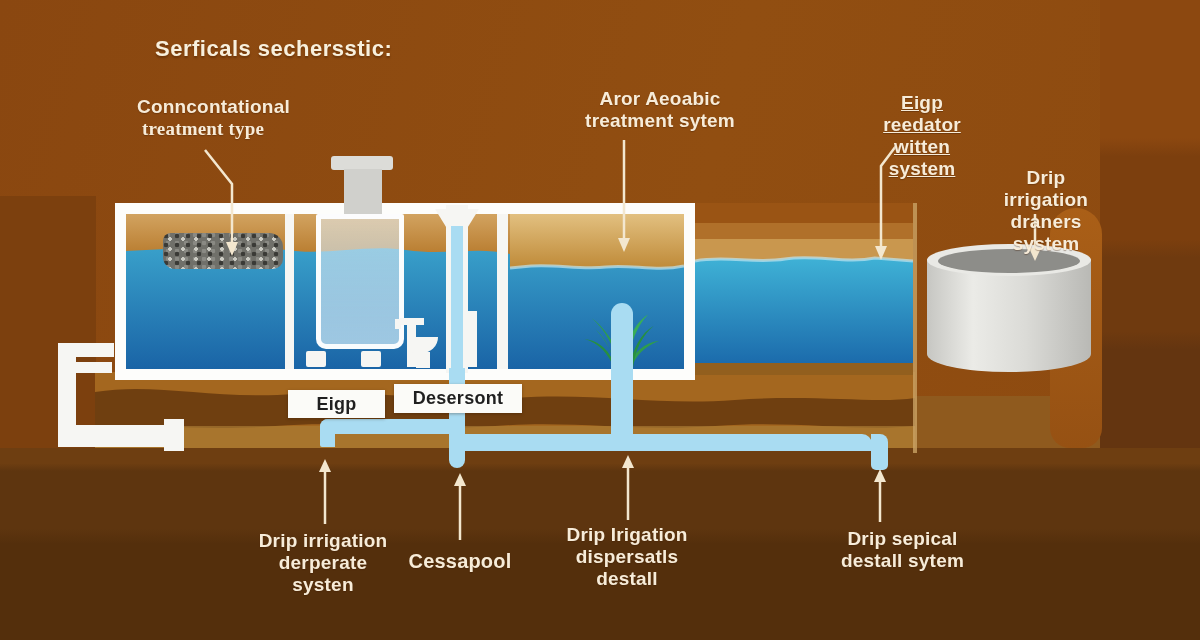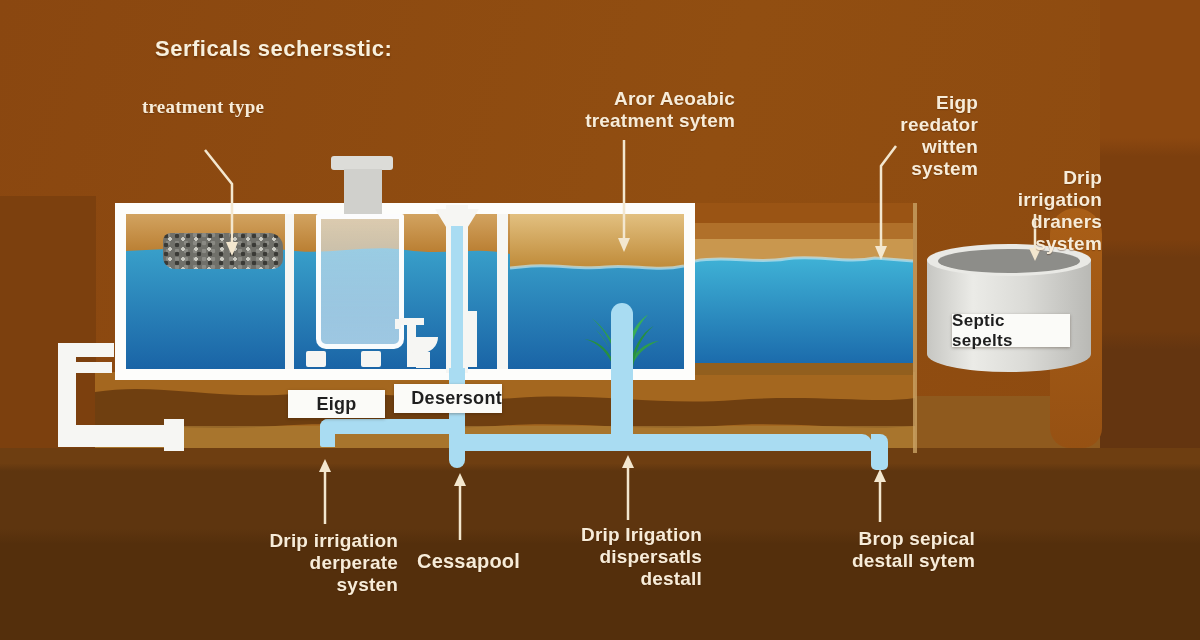--- a/index.html
+++ b/index.html
@@ -8,21 +8,21 @@
     background:linear-gradient(105deg,#8a4710 0%,#914e11 55%,#8d4a10 100%);
     font-family:"Liberation Sans", sans-serif;
   }
   .abs{position:absolute;}
   .white{background:#f6f6f3;}
   .callout{
     color:#f7ecd9;font-size:19px;line-height:22px;font-weight:600;
     letter-spacing:.2px;text-shadow:0 1px 1px rgba(60,25,0,.35);
   }
   .callout span{display:block;}
-  .center{text-align:right;}
+  .center{text-align:center;}
   .box-label{
     background:#fbfbf8;color:#1f1f1f;font-size:18px;font-weight:600;
     display:flex;align-items:center;justify-content:center;
     box-shadow:0 1px 3px rgba(40,20,0,.35);letter-spacing:.3px;
   }
   .title{
     color:#f8f0dd;font-size:22px;font-weight:bold;letter-spacing:.5px;
     text-shadow:0 2px 2px rgba(70,30,0,.45);
   }
   .pipe{background:#a9dcf2;}
@@ -140,25 +140,22 @@
 
   <div class="abs white" style="left:58px;top:343px;width:18px;height:104px;"></div>
   <div class="abs white" style="left:58px;top:343px;width:56px;height:14px;"></div>
   <div class="abs white" style="left:70px;top:362px;width:42px;height:11px;"></div>
   <div class="abs white" style="left:58px;top:425px;width:110px;height:22px;"></div>
   <div class="abs white" style="left:164px;top:419px;width:20px;height:32px;"></div>
 
   <div class="abs box-label" style="left:288px;top:390px;width:97px;height:28px;">
     <span>Eigp</span>
   </div>
-  <div class="abs box-label" style="left:394px;top:384px;width:108px;height:29px;justify-content:flex-end;">
+  <div class="abs box-label" style="left:394px;top:384px;width:128px;height:29px;">
     <span>Desersont</span>
-  </div>
-  <div class="abs box-label" style="left:952px;top:314px;width:118px;height:33px;font-size:17px;">
-    <span>Septic sepelts</span>
   </div>
 
   <svg class="abs" style="left:0;top:0;pointer-events:none;" width="1200" height="640" viewBox="0 0 1200 640">
     <g stroke="#f3e7cf" stroke-width="2.5" fill="none">
       <path d="M205,150 L232,184 L232,242"></path>
       <path d="M624,140 L624,238"></path>
       <path d="M896,146 L881,166 L881,246"></path>
       <path d="M1035,214 L1035,248"></path>
       <path d="M325,524 L325,472"></path>
       <path d="M460,540 L460,486"></path>
@@ -173,43 +170,44 @@
       <polygon points="319,472 331,472 325,459"></polygon>
       <polygon points="454,486 466,486 460,473"></polygon>
       <polygon points="622,468 634,468 628,455"></polygon>
       <polygon points="874,482 886,482 880,469"></polygon>
     </g>
   </svg>
 
   <div class="abs title" style="left:155px;top:36px;">Serficals sechersstic:</div>
 
   <div class="abs callout" style="left:137px;top:96px;">
+    <span>Conncontational</span>
     <span style="padding-left:5px;font-family:Liberation Serif, serif;">treatment type</span>
   </div>
   <div class="abs callout center" style="left:585px;top:88px;width:150px;">
     <span>Aror Aeoabic</span>
     <span>treatment sytem</span>
   </div>
-  <div class="abs callout center" style="left:866px;top:92px;width:112px;">
+  <div class="abs callout center" style="left:866px;top:92px;width:112px;text-decoration:underline;">
     <span>Eigp reedator</span>
     <span>witten system</span>
   </div>
   <div class="abs callout center" style="left:990px;top:167px;width:112px;">
     <span>Drip irrigation</span>
     <span>draners system</span>
   </div>
   <div class="abs callout center" style="left:248px;top:530px;width:150px;">
     <span>Drip irrigation</span>
     <span>derperate systen</span>
   </div>
   <div class="abs callout center" style="left:400px;top:550px;width:120px;font-size:20px;">
     <span>Cessapool</span>
   </div>
   <div class="abs callout center" style="left:552px;top:524px;width:150px;">
     <span>Drip Irigation</span>
     <span>dispersatls destall</span>
   </div>
   <div class="abs callout center" style="left:830px;top:528px;width:145px;">
-    <span>Brop sepical</span>
+    <span>Drip sepical</span>
     <span>destall sytem</span>
   </div>
 
 </div>
 
 </body></html>

